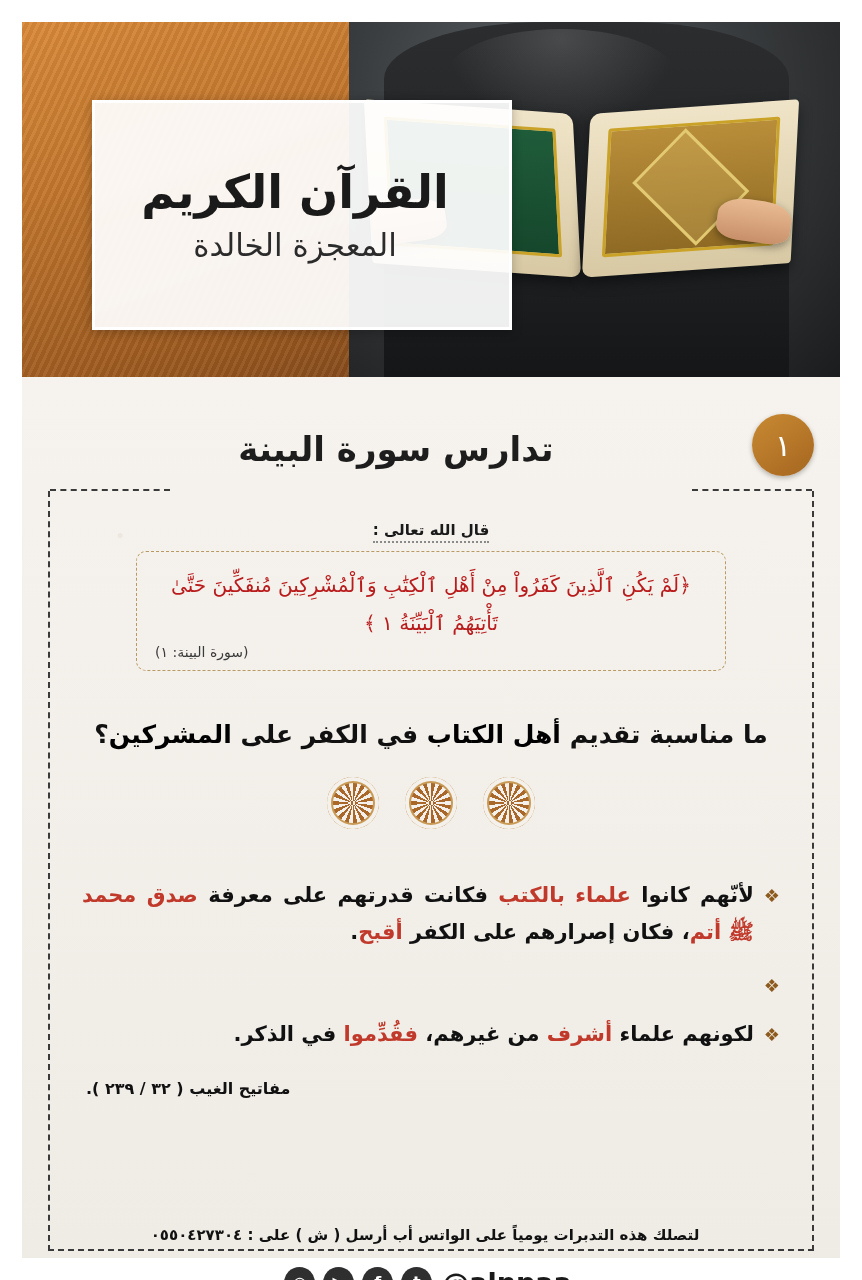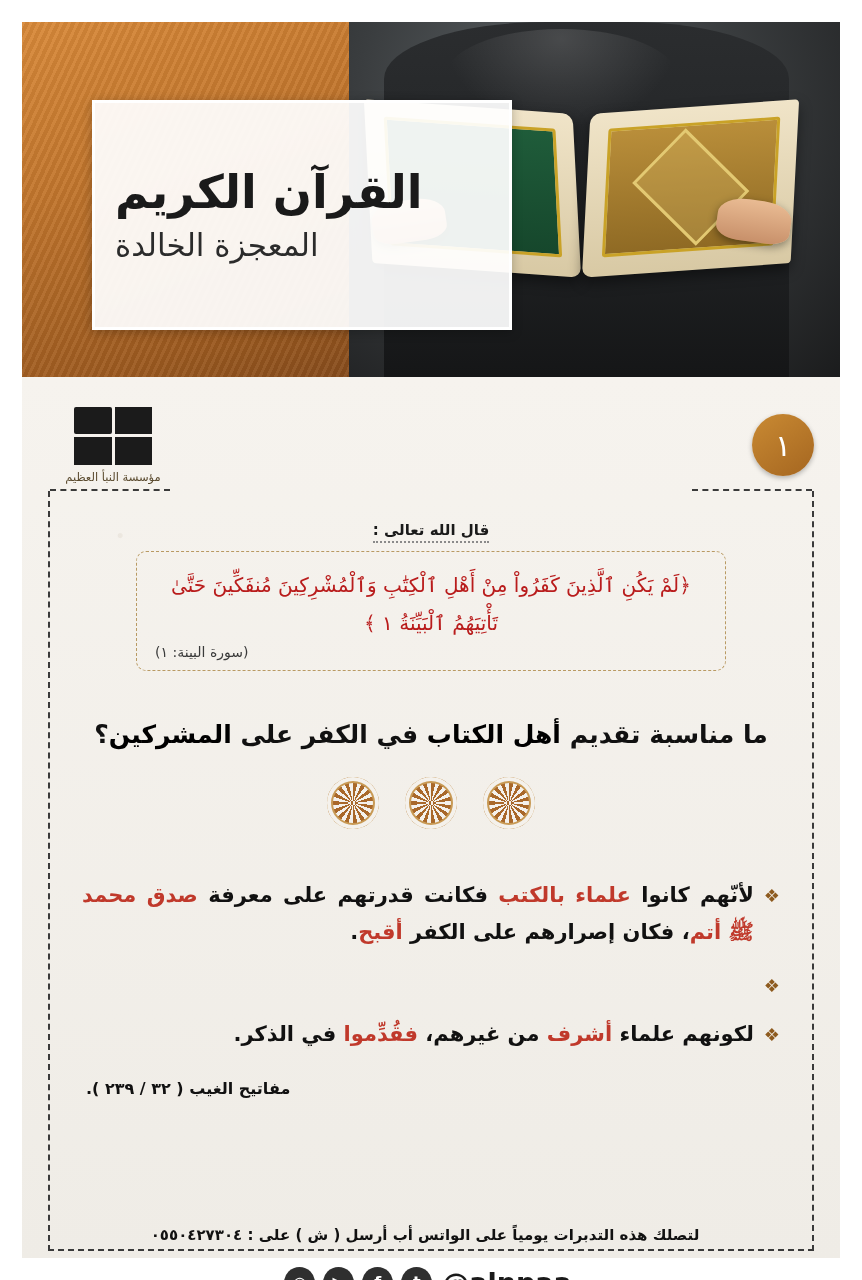--- a/index.html
+++ b/index.html
@@ -118,21 +118,21 @@
     position: absolute;
     left: 70px;
     top: 78px;
     width: 420px;
     height: 230px;
     background: rgba(255,255,255,0.93);
     border: 3px solid #ffffff;
     box-shadow: 0 2px 10px rgba(0,0,0,0.25);
     display: flex;
     flex-direction: column;
-    align-items: flex-end;
+    align-items: center;
     justify-content: center;
     padding: 0 34px 0 20px;
     box-sizing: border-box;
   }
   .hero-title-main {
     font-size: 46px;
     font-weight: bold;
     color: #1a1a1a;
     line-height: 1.24;
     text-align: right;
@@ -416,29 +416,21 @@
       <div class="hero-title-main">القرآن الكريم</div>
       <div class="hero-title-sub">المعجزة الخالدة</div>
     </div>
   </div>
 
   <div class="content">
     <div class="paper-noise"></div>
 
     <div class="top-row">
       <div class="lesson-badge">١</div>
-      <div class="logo-block">
-        <div class="logo-mark">
-          <div></div>
-            <div></div>
-            <div></div>
-            <div></div>
-        </div>
-        <div class="logo-text">مؤسسة النبأ العظيم</div>
-      </div>
+      <div class="section-title">تدارس سورة البينة</div>
     </div>
 
     <div class="dashed-frame">
 
       <div class="ayah-label">
         <span class="dotted">قال الله تعالى :</span>
       </div>
 
       <div class="ayah-box">
         <div class="ayah-text">﴿لَمْ يَكُنِ ٱلَّذِينَ كَفَرُواْ مِنْ أَهْلِ ٱلْكِتَٰبِ وَٱلْمُشْرِكِينَ مُنفَكِّينَ حَتَّىٰ تَأْتِيَهُمُ ٱلْبَيِّنَةُ ١ ﴾</div>

